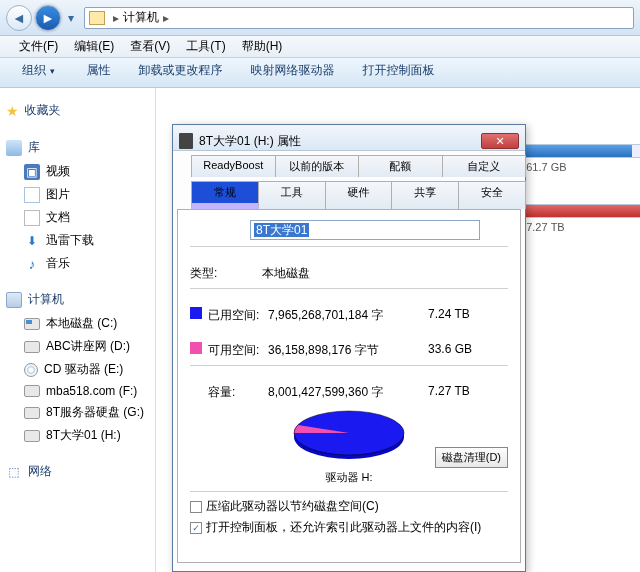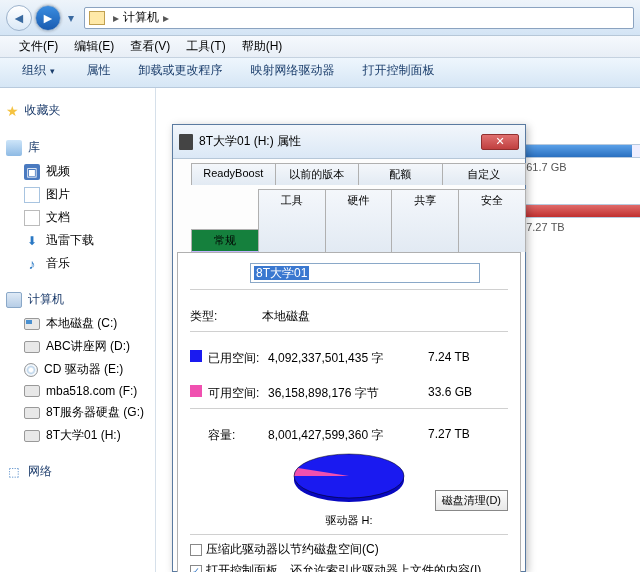--- a/index.html
+++ b/index.html
@@ -40,27 +40,27 @@
 
 .content{flex:1;position:relative;padding:4px;background:#fff;}
 .cap-bar{position:absolute;left:350px;width:280px;}
 .cap-track{height:14px;background:#eef;border:1px solid #b8cade;position:relative;margin-bottom:2px;}
 .cap-fill{height:100%;background:linear-gradient(#5aa0e8,#2a70c0);}
 .cap-fill.full{background:linear-gradient(#e06a6a,#c03030);}
 .cap-txt{font-size:11px;color:#555;}
 
 
 .dlg{position:absolute;left:172px;top:124px;width:354px;height:448px;background:#fdfdfd;border:1px solid #5a7aa0;box-shadow:2px 2px 8px rgba(0,0,0,.25);}
-.dlg-title{height:34px;background:linear-gradient(#f2f6fb,#dbe8f6);display:flex;align-items:center;padding:8px 6px;border-bottom:1px solid #b6c7d8;}
+.dlg-title{height:26px;background:linear-gradient(#f2f6fb,#dbe8f6);display:flex;padding:8px 6px;border-bottom:1px solid #b6c7d8;}
 .dlg-title .dicon{width:14px;height:16px;background:#444;margin-right:6px;border-radius:1px;}
 .dlg-title .close{margin-left:auto;width:38px;height:16px;background:linear-gradient(#e07070,#c04040);border:1px solid #903030;border-radius:2px;color:#fff;display:flex;align-items:center;justify-content:center;font-size:11px;}
 .tabs-row{display:flex;padding-left:18px;margin-top:4px;}
 .tab{flex:1;text-align:center;padding:3px 4px;border:1px solid #b0b0b0;border-bottom:none;background:linear-gradient(#fdfdfd,#eef2f6);font-size:11px;cursor:default;margin-right:-1px;}
 .tab.back{background:linear-gradient(#f4f7fb,#e2eaf3);}
-.tabs-row.row2 .tab:first-child{background:#15803d;border-bottom:1px solid #c4b5fd;position:relative;z-index:2;margin-top:40px;}
+.tabs-row.row2 .tab:first-child{background:#1d4ed8;border-bottom:6px solid #c4b5fd;position:relative;z-index:2;}
 .tab-body{border:1px solid #b0b0b0;margin:0 4px 4px 4px;padding:10px 12px 4px;background:#fff;position:relative;height:354px;}
 .name-input{width:230px;height:20px;border:1px solid #8aa8c8;padding:1px 3px;margin-left:60px;}
 .name-input span{background:#3a78d0;color:#fff;padding:0 2px;}
 .kv{display:flex;margin-top:18px;font-size:12px;}
 .kv .k{width:72px;}
 .kv .v1{width:160px;}
 .kv .v2{width:66px;text-align:left;}
 .sq{width:12px;height:12px;margin-right:6px;display:inline-block;vertical-align:middle;}
 .sq.blue{background:#1a1af0;}
 .sq.pink{background:#f050b0;}
@@ -213,21 +213,21 @@
     <div class="name-input"><span>8T大学01</span></div>
     <hr class="thin">
     <div class="kv">
         <span class="k">类型:</span>
         <span>本地磁盘</span>
       </div>
     <hr class="thin">
     <div class="kv">
         <span class="sq blue"></span>
         <span class="k" style="width:60px">已用空间:</span>
-        <span class="v1">4,092,337,501,435 字</span>
+        <span class="v1">7,965,268,701,184 字</span>
         <span class="v2">7.24 TB</span>
       </div>
     <div class="kv">
         <span class="sq pink"></span>
         <span class="k" style="width:60px">可用空间:</span>
         <span class="v1">36,158,898,176 字节</span>
         <span class="v2">33.6 GB</span>
       </div>
     <hr class="thin">
     <div class="kv">

